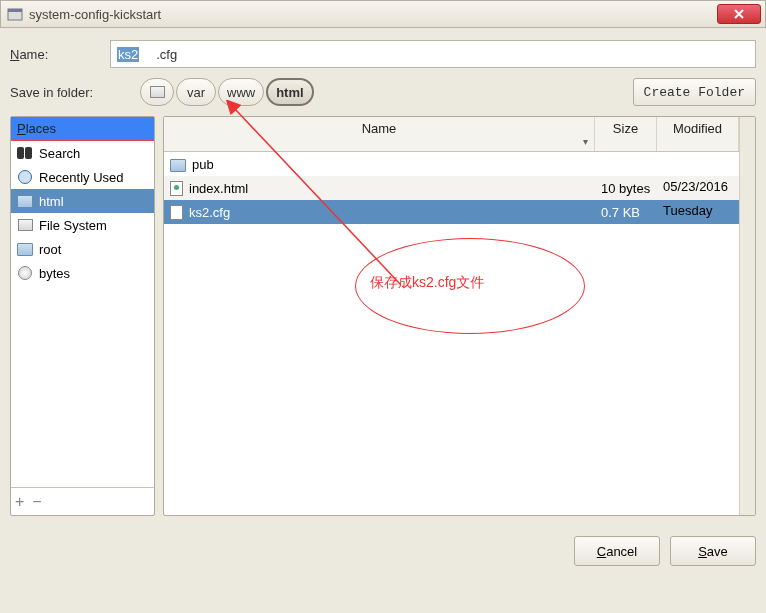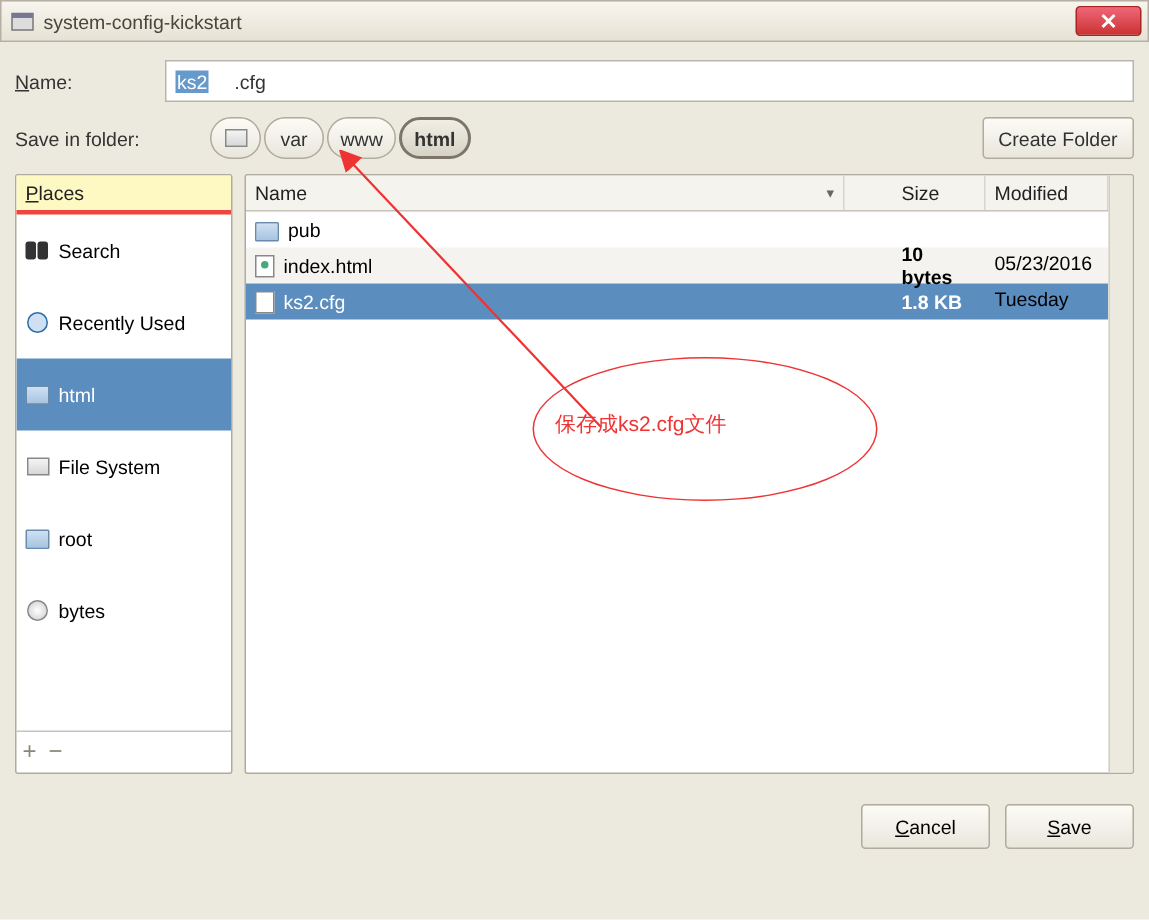--- a/index.html
+++ b/index.html
@@ -17,45 +17,45 @@
 .lbl { min-width: 100px; color:#333; }
 .u { text-decoration: underline; }
 
 .name-input { flex:1; height:28px; border:1px solid #b8b5aa; background:#fff; padding:2px 6px; display:flex; align-items:center; }
 .name-input .sel { background:#6699cc; color:#fff; padding:0 1px; }
 .name-input .rest { color:#333;margin-left:17px; }
 
 .crumb { display:inline-flex; align-items:center; justify-content:center; height:28px; min-width:40px; padding:0 8px; margin-right:2px; border:1px solid #b0ab9d; background:linear-gradient(#fcfbf6,#e9e6dc); border-radius:14px; color:#333; }
 .crumb.active { background:linear-gradient(#f1eee4,#d6d2c5); border:2px solid #7b7669; font-weight:bold; }
 .crumb.icon-only { min-width:34px; padding:0 6px; }
-.btn { display:inline-flex; align-items:center; justify-content:center; height:28px; padding:0 10px; border:1px solid #b0ab9d; background:linear-gradient(#fcfbf6,#e9e6dc); border-radius:3px; color:#333; }
+.btn { display:inline-flex; align-items:center; justify-content:center; height:28px; padding:0 10px; border:1px solid #b0ab9d; background:linear-gradient(#fcfbf6,#e9e6dc); border-radius:3px; color:#333;font-family:Liberation Mono, monospace; }
 
 .panel-row { display:flex; gap:8px; height:400px; }
 .places { width:145px; border:1px solid #b0ab9d; background:#fff; display:flex; flex-direction:column; border-radius:2px; }
-.places-head { padding:4px 6px; border-bottom:3px solid #ef4444; color:#222; background:#fef9c3; }
+.places-head { padding:4px 6px; border-bottom:1px solid #ef4444; color:#222; background:#3b82f6; }
 .places-list { flex:1; overflow:auto; }
-.place { display:flex; align-items:center; gap:6px; padding:16px 6px; cursor:default; }
+.place { display:flex; align-items:center; gap:6px; padding:4px 6px; cursor:default; }
 .place.sel { background:#5c8dbf; color:#fff; }
 .place .ic { width:16px; height:16px; flex:0 0 16px; display:inline-flex; align-items:center; justify-content:center; }
 .place-toolbar { height:28px; border-top:1px solid #c7c3b8; display:flex; align-items:center; padding:0 4px; gap:8px; color:#8a8678; }
 
 .files { flex:1; border:1px solid #b0ab9d; background:#fff; border-radius:2px; position:relative; display:flex; }
 .files-inner { flex:1; display:flex; flex-direction:column; overflow:hidden; }
 .fhead { display:flex; border-bottom:1px solid #c7c3b8; background:#f5f3ed; }
-.fhead .col { padding:4px 6px; border-right:1px solid #d8d4c8; color:#222; display:flex; align-items:center; }
+.fhead .col { padding:4px 6px; border-right:1px solid #d8d4c8; color:#222; display:flex; align-items:center;flex-direction:column; }
 .col-name { flex:1; }
-.col-size { width:62px;margin-left:32px; }
+.col-size { width:62px; }
 .col-mod { width:82px; }
 .flist { flex:1; overflow:auto; }
 .frow { display:flex; align-items:center; height:24px; }
 .frow.sel { background:#5c8dbf; color:#fff; }
 .frow:nth-child(even):not(.sel) { background:#f5f3ef; }
 .frow .c { padding:0 6px; display:flex; align-items:flex-end; gap:6px; }
 .frow .c-name { flex:1; }
-.frow .c-size { width:62px;font-weight:bold; }
+.frow .c-size { width:62px; }
 .frow .c-mod { width:82px;margin-top:44px; }
 .scroll { width:16px; background:#ece9de; border-left:1px solid #d2cec2; }
 
 .footer { display:flex; justify-content:flex-end; gap:10px; padding: 12px 10px 0 10px; }
 .btn-big { height:30px; min-width:86px; border:1px solid #b0ab9d; background:linear-gradient(#fcfbf6,#e9e6dc); border-radius:3px; display:flex; align-items:center; justify-content:center; }
 
 
 .fld { width:16px; height:13px; background:linear-gradient(#cfe0f2,#a7c4e2); border:1px solid #6a8aac; border-radius:1px; display:inline-block; }
 .file-ic { width:13px; height:15px; background:#fff; border:1px solid #888; display:inline-block; position:relative; }
 .file-ic .dot{position:absolute; top:3px; left:3px; width:5px; height:5px; border-radius:50%; background:#4a7; }
@@ -190,21 +190,21 @@
                 <span>index.html</span>
               </div>
             <div class="c c-size">10 bytes</div>
             <div class="c c-mod">Tuesday</div>
           </div>
           <div class="frow sel">
             <div class="c c-name">
                 <span class="file-txt"></span>
                 <span>ks2.cfg</span>
               </div>
-            <div class="c c-size">1.8 KB</div>
+            <div class="c c-size">0.7 KB</div>
             <div class="c c-mod">15:19</div>
           </div>
         </div>
       </div>
       <div class="scroll"></div>
     </div>
   </div>
 
   <svg class="anno arrow-line" viewBox="0 0 175 185">
     <defs>

